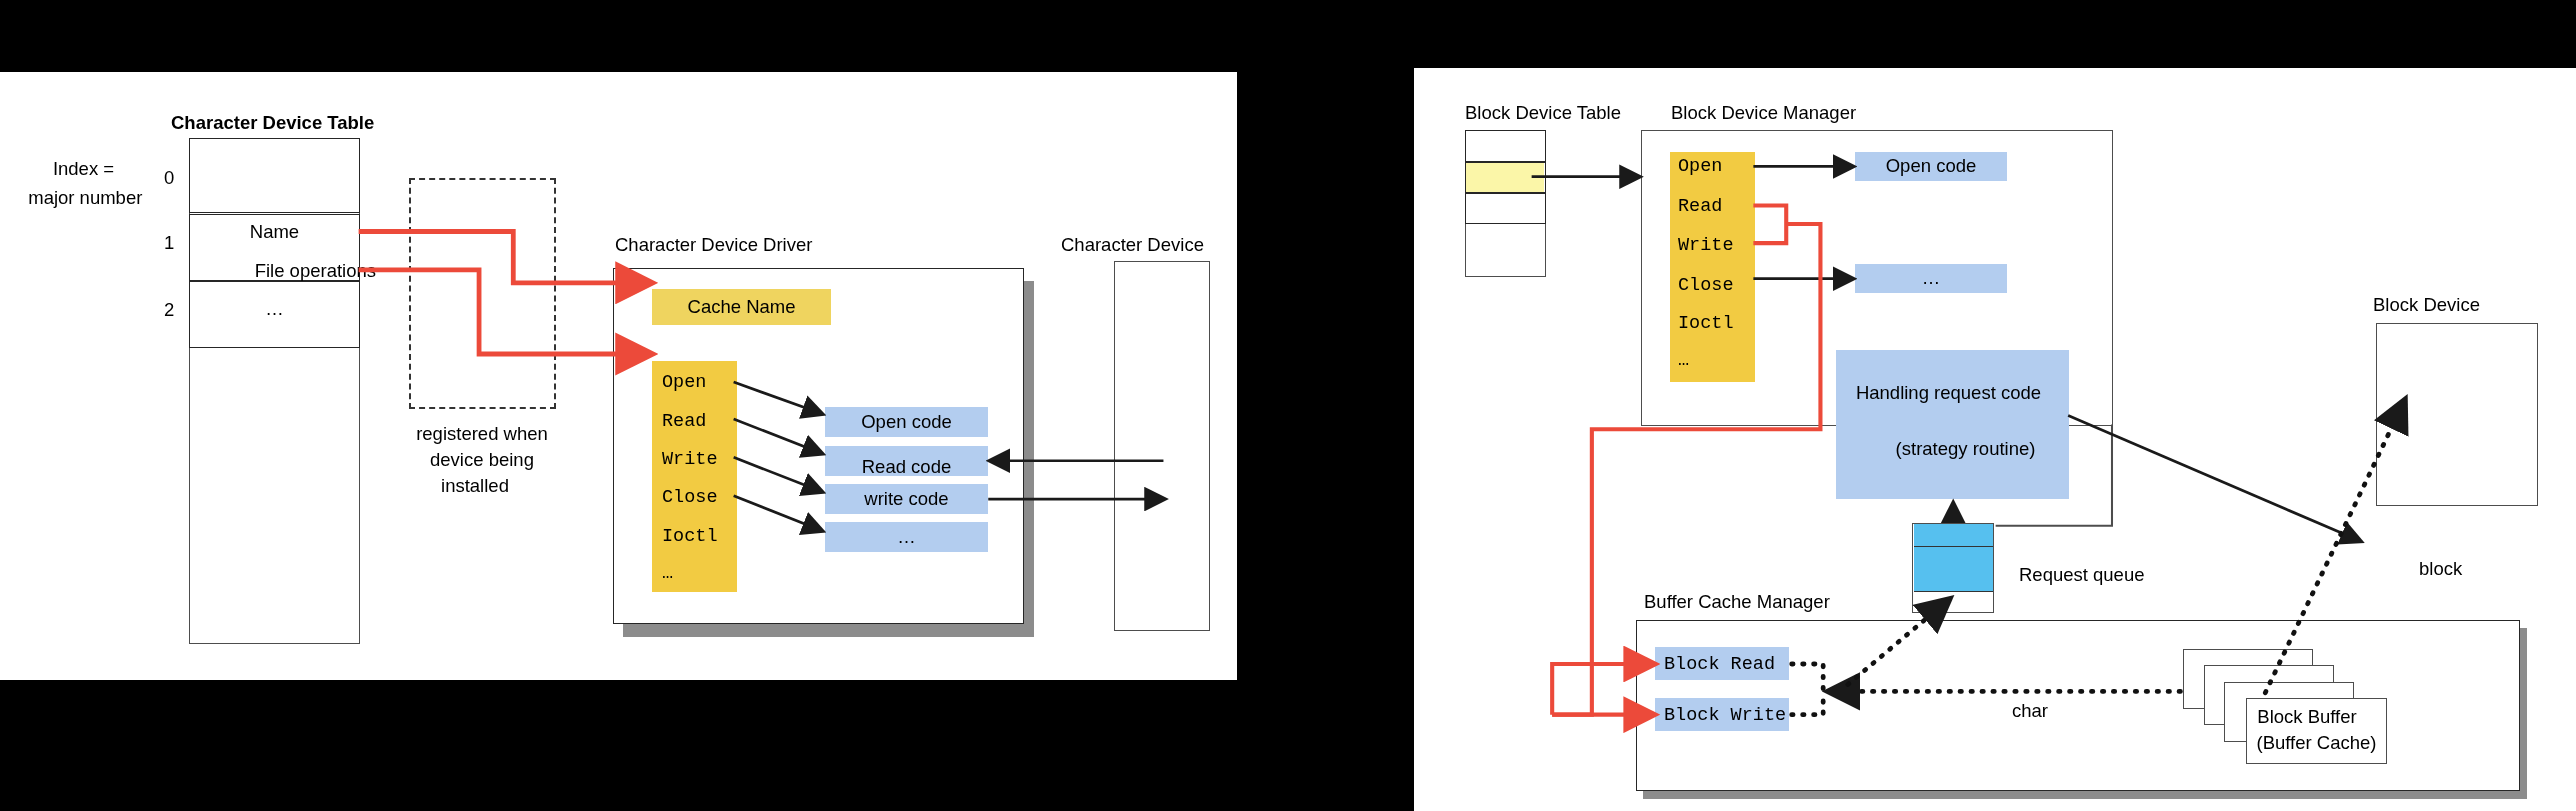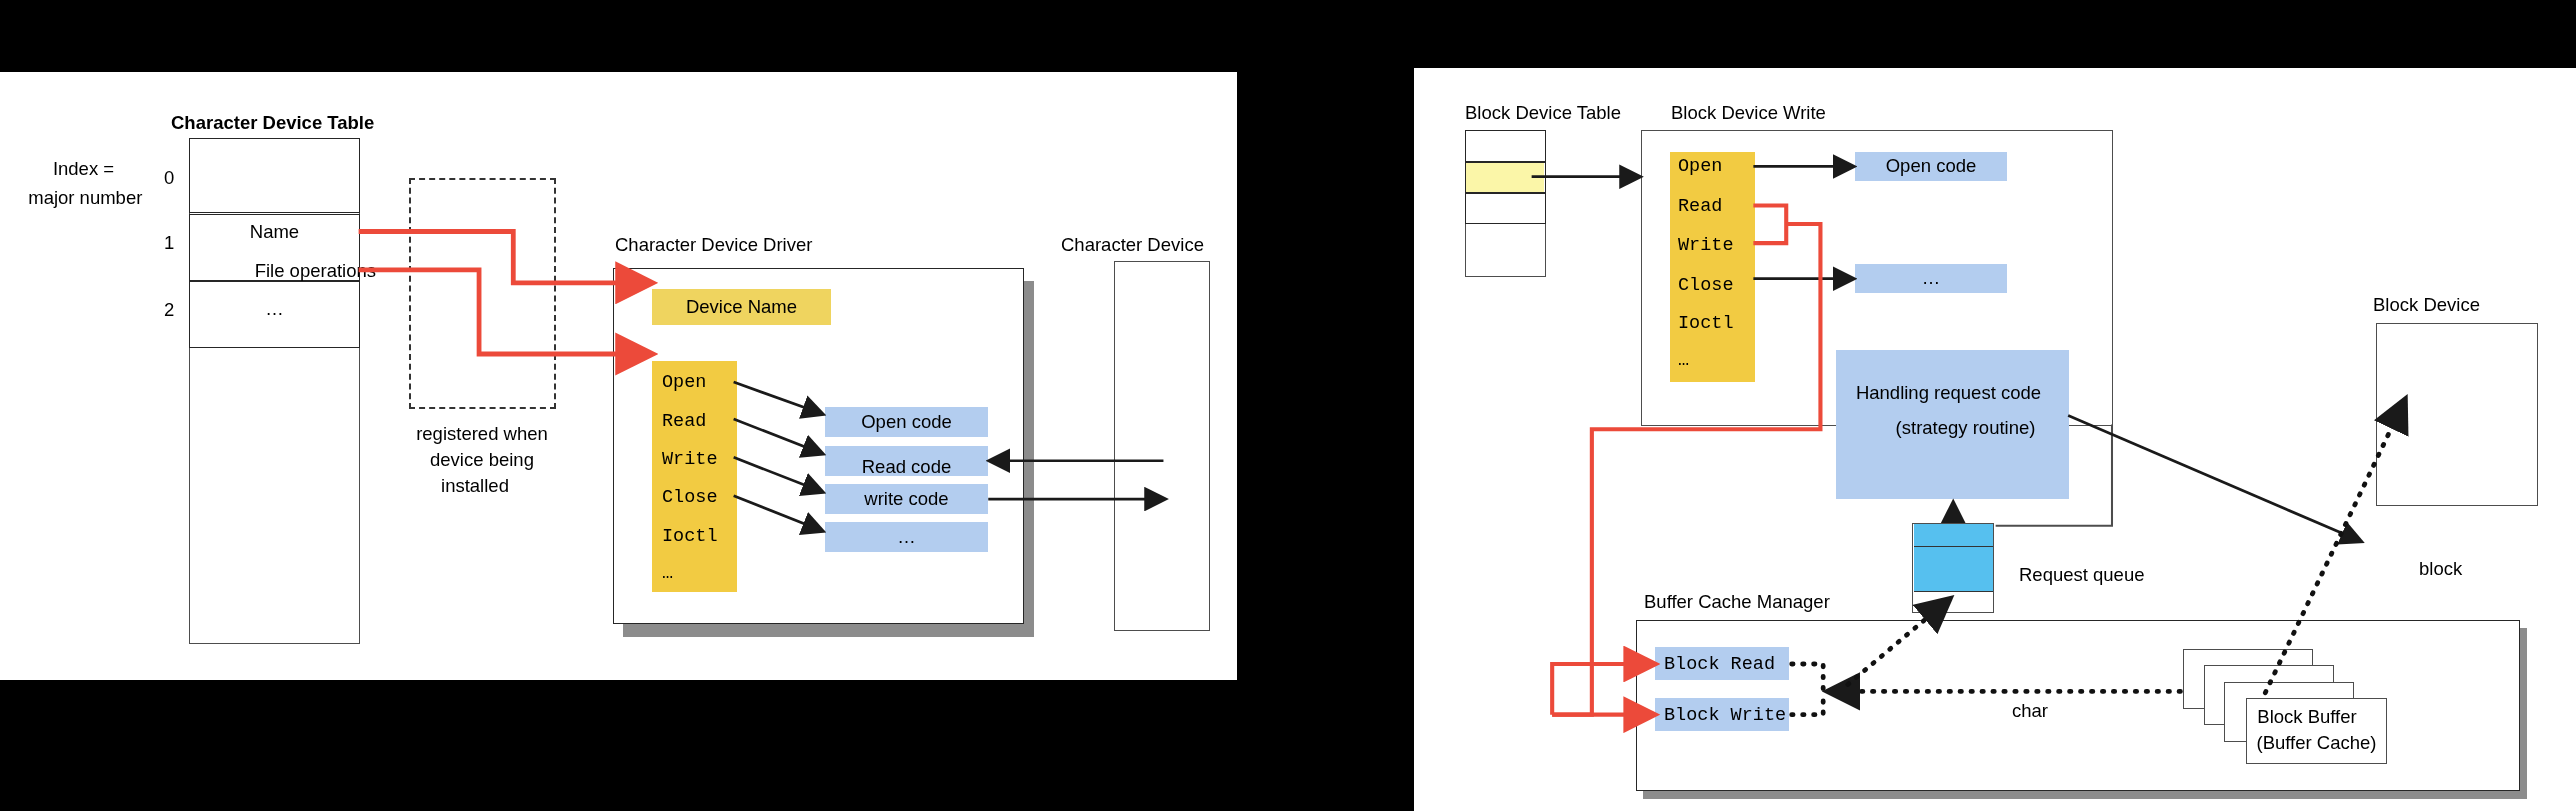--- a/index.html
+++ b/index.html
@@ -63,21 +63,21 @@
   <div class="dashbox" style="left:409px;top:178px;width:147px;height:231px;"></div>
   <div class="lbl c" style="left:383px;top:422px;width:198px;">registered when</div>
   <div class="lbl c" style="left:383px;top:448px;width:198px;">device being</div>
   <div class="lbl c" style="left:376px;top:474px;width:198px;">installed</div>
 
   <div class="lbl" style="left:615px;top:233px;">Character Device Driver</div>
   <div class="shadow" style="left:623px;top:281px;width:411px;height:356px;"></div>
   <div class="box dark" style="left:613px;top:268px;width:411px;height:356px;background:#fff;"></div>
 
   <div class="yellow" style="left:652px;top:289px;width:179px;height:36px;"></div>
-  <div class="ctr" style="left:652px;top:289px;width:179px;height:36px;">Device Name</div>
+  <div class="ctr" style="left:652px;top:289px;width:179px;height:36px;">Cache Name</div>
 
   <div class="yellow-strong" style="left:652px;top:361px;width:85px;height:231px;"></div>
   <div class="itm" style="left:662px;top:372px;">Open</div>
   <div class="itm" style="left:662px;top:411px;">Read</div>
   <div class="itm" style="left:662px;top:449px;">Write</div>
   <div class="itm" style="left:662px;top:487px;">Close</div>
   <div class="itm" style="left:662px;top:526px;">Ioctl</div>
   <div class="itm" style="left:662px;top:563px;">…</div>
 
   <div class="blue" style="left:825px;top:407px;width:163px;height:30px;"></div>
@@ -94,39 +94,39 @@
 
   <div class="panel" id="panel-right"></div>
 
   <div class="lbl" style="left:1437px;top:101px;margin-left:28px;">Block Device Table</div>
   <div class="box" style="left:1465px;top:130px;width:81px;height:147px;"></div>
   <div class="box dark" style="left:1465px;top:130px;width:81px;height:32px;"></div>
   <div class="pale" style="left:1466px;top:163px;width:78px;height:29px;"></div>
   <div class="box dark" style="left:1465px;top:162px;width:81px;height:31px;background:transparent;"></div>
   <div class="box dark" style="left:1465px;top:193px;width:81px;height:31px;"></div>
 
-  <div class="lbl" style="left:1671px;top:101px;">Block Device Write</div>
+  <div class="lbl" style="left:1671px;top:101px;">Block Device Manager</div>
   <div class="box" style="left:1641px;top:130px;width:472px;height:296px;"></div>
 
   <div class="yellow-strong" style="left:1670px;top:152px;width:85px;height:230px;"></div>
   <div class="itm" style="left:1678px;top:156px;">Open</div>
   <div class="itm" style="left:1678px;top:196px;">Read</div>
   <div class="itm" style="left:1678px;top:235px;">Write</div>
   <div class="itm" style="left:1678px;top:275px;">Close</div>
   <div class="itm" style="left:1678px;top:313px;">Ioctl</div>
   <div class="itm" style="left:1678px;top:350px;">…</div>
 
   <div class="blue" style="left:1855px;top:152px;width:152px;height:29px;"></div>
   <div class="ctr" style="left:1855px;top:152px;width:152px;height:29px;">Open code</div>
   <div class="blue" style="left:1855px;top:264px;width:152px;height:29px;"></div>
   <div class="ctr" style="left:1855px;top:264px;width:152px;height:29px;">…</div>
 
   <div class="blue" style="left:1836px;top:350px;width:233px;height:149px;"></div>
   <div class="ctr" style="left:1836px;top:380px;width:225px;height:27px;">Handling request code</div>
-  <div class="ctr" style="left:1836px;top:415px;width:259px;height:27px;">(strategy routine)</div>
+  <div class="ctr" style="left:1836px;top:436px;width:259px;height:27px;">(strategy routine)</div>
 
   <div class="box" style="left:1912px;top:523px;width:82px;height:90px;background:#fff;"></div>
   <div class="cyan" style="left:1914px;top:524px;width:79px;height:22.6px;border:none;border-bottom:1.4px solid #333;"></div>
   <div class="cyan" style="left:1914px;top:547px;width:79px;height:22.6px;border:none;border-bottom:1.4px solid #333;"></div>
   <div class="cyan" style="left:1914px;top:569px;width:79px;height:22.6px;border:none;border-bottom:1.4px solid #333;"></div>
   <div class="lbl" style="left:2019px;top:563px;">Request queue</div>
 
   <div class="lbl" style="left:1644px;top:590px;">Buffer Cache Manager</div>
   <div class="shadow" style="left:1643px;top:628px;width:884px;height:171px;"></div>
   <div class="box dark" style="left:1636px;top:620px;width:884px;height:171px;background:#fff;"></div>

